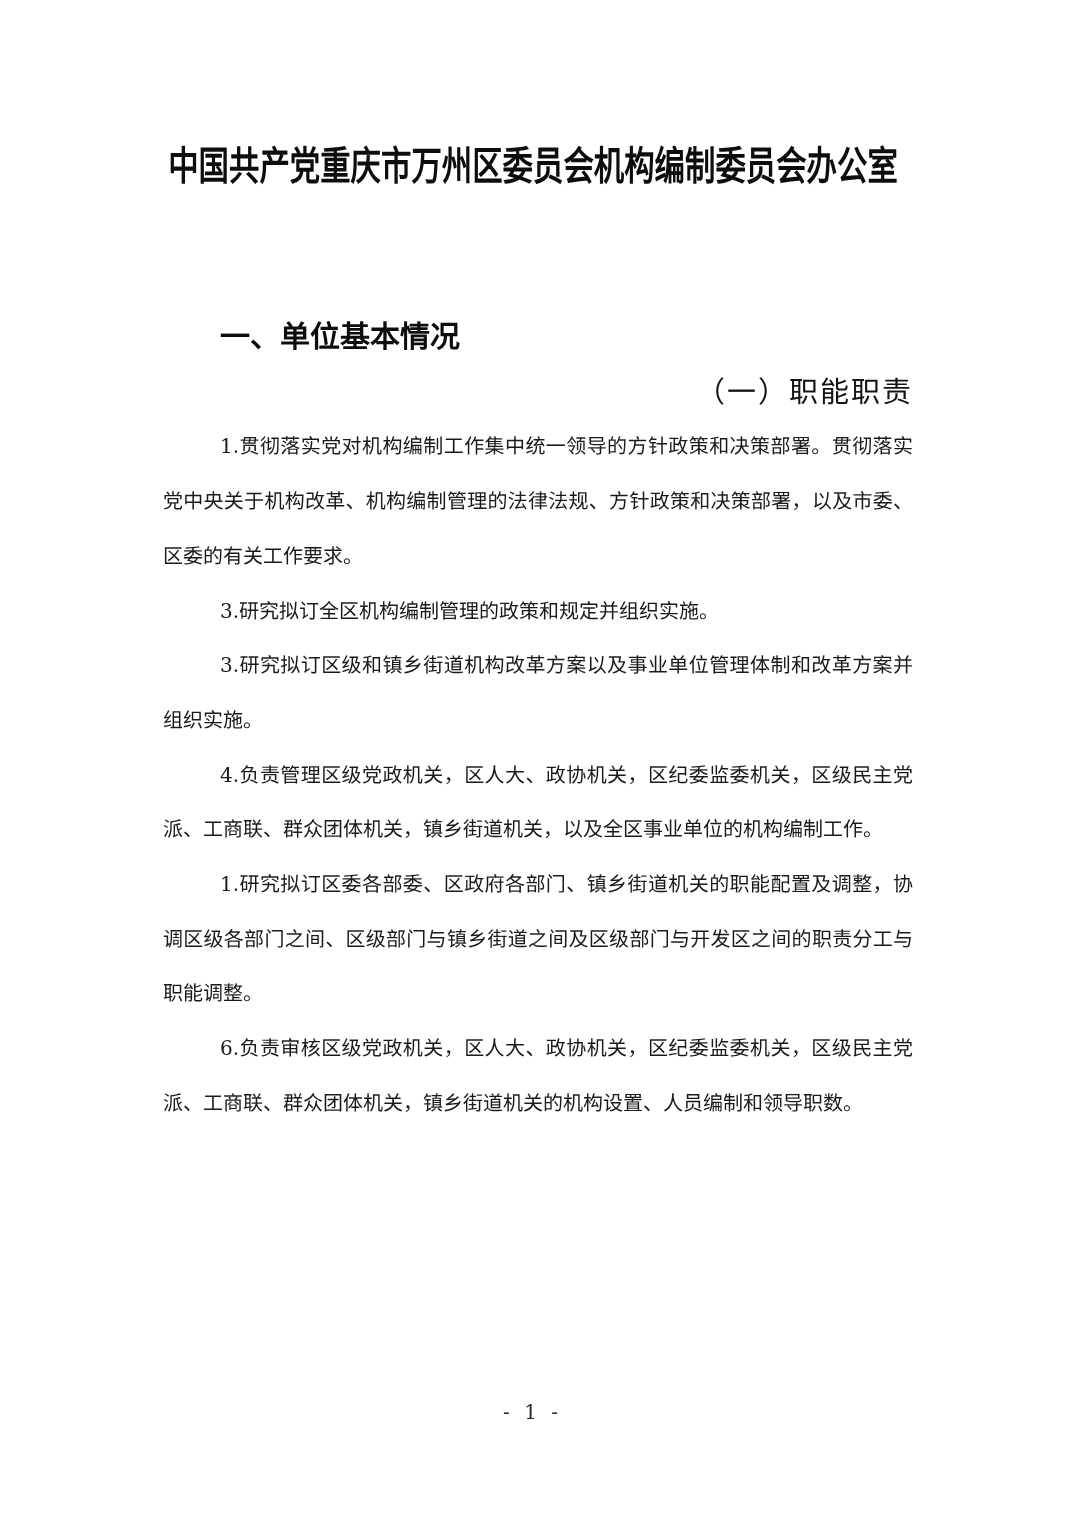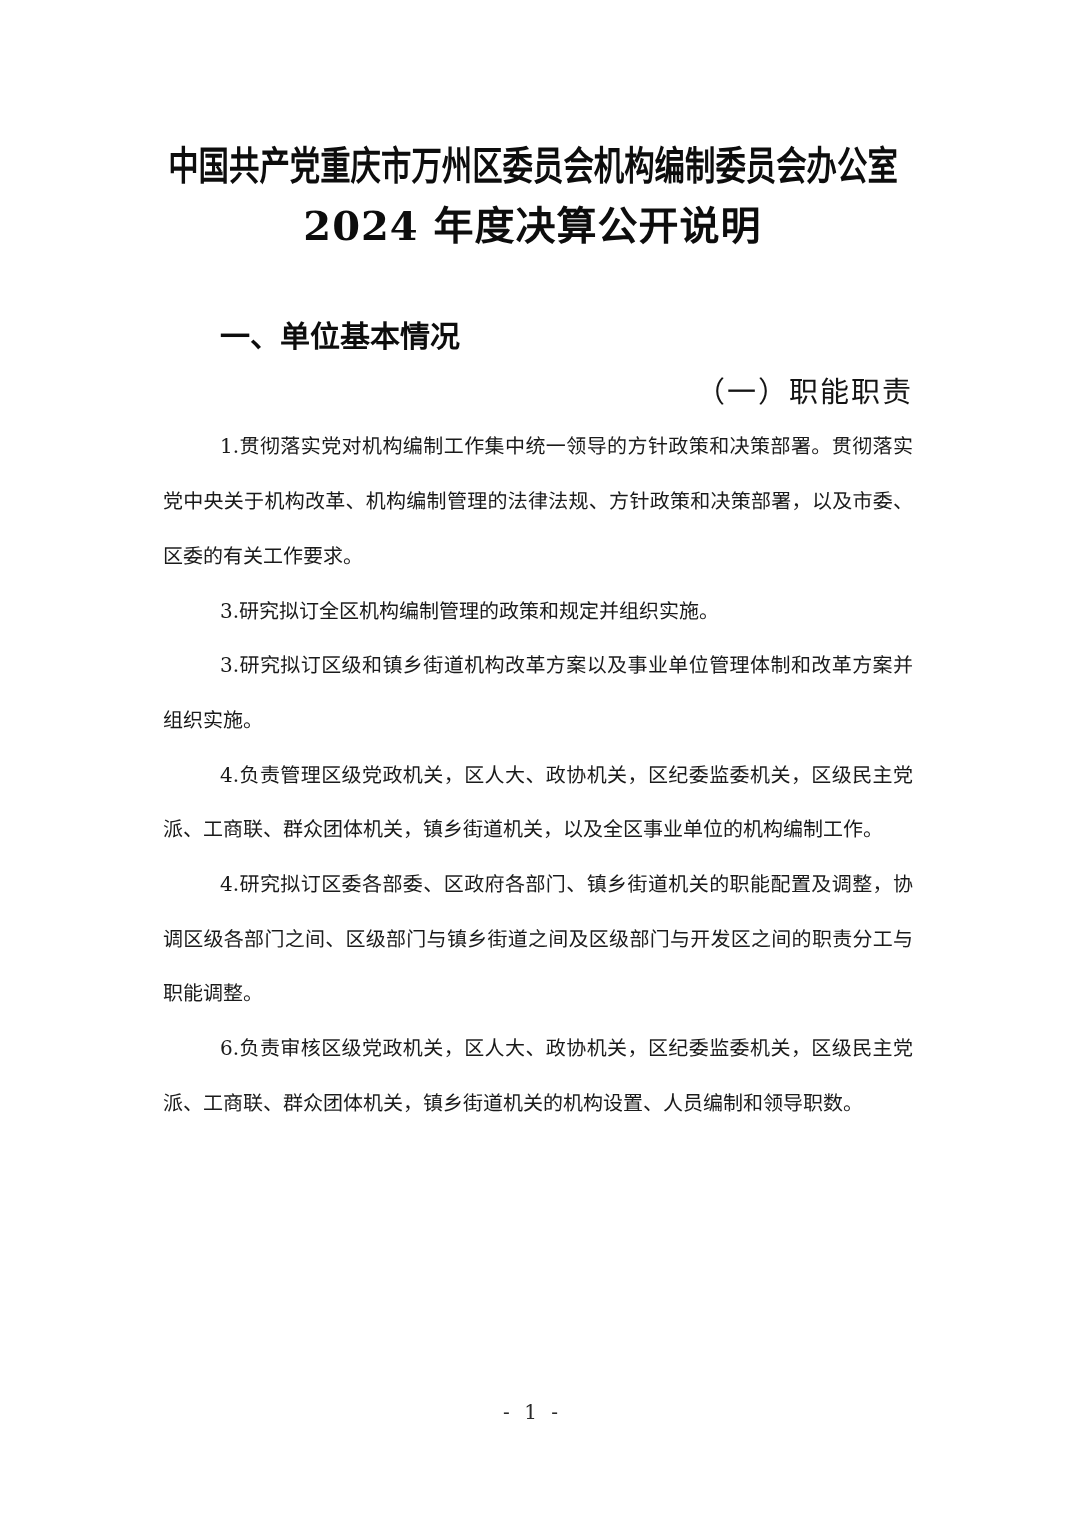--- a/index.html
+++ b/index.html
@@ -85,32 +85,31 @@
 </style>
 </head>
 <body>
 
 <div class="page">
 
   <div class="title-block">
     <div class="title-line1">
       <span class="title-line1-inner">中国共产党重庆市万州区委员会机构编制委员会办公室</span>
     </div>
-    <div class="title-line2">2024 年度决算公开说明</div>
   </div>
 
   <div class="content">
     <h2 class="section-heading">一、单位基本情况</h2>
     <h3 class="subsection-heading">（一）职能职责</h3>
 
     <p class="body-para">1.贯彻落实党对机构编制工作集中统一领导的方针政策和决策部署。贯彻落实党中央关于机构改革、机构编制管理的法律法规、方针政策和决策部署，以及市委、区委的有关工作要求。</p>
     <p class="body-para">3.研究拟订全区机构编制管理的政策和规定并组织实施。</p>
     <p class="body-para">3.研究拟订区级和镇乡街道机构改革方案以及事业单位管理体制和改革方案并组织实施。</p>
     <p class="body-para">4.负责管理区级党政机关，区人大、政协机关，区纪委监委机关，区级民主党派、工商联、群众团体机关，镇乡街道机关，以及全区事业单位的机构编制工作。</p>
-    <p class="body-para">4.研究拟订区委各部委、区政府各部门、镇乡街道机关的职能配置及调整，协调区级各部门之间、区级部门与镇乡街道之间及区级部门与开发区之间的职责分工与职能调整。</p>
+    <p class="body-para">1.研究拟订区委各部委、区政府各部门、镇乡街道机关的职能配置及调整，协调区级各部门之间、区级部门与镇乡街道之间及区级部门与开发区之间的职责分工与职能调整。</p>
     <p class="body-para">6.负责审核区级党政机关，区人大、政协机关，区纪委监委机关，区级民主党派、工商联、群众团体机关，镇乡街道机关的机构设置、人员编制和领导职数。</p>
   </div>
 
   <div class="footer">
     <span>- 1 -</span>
   </div>
 
 </div>
 
 </body></html>

